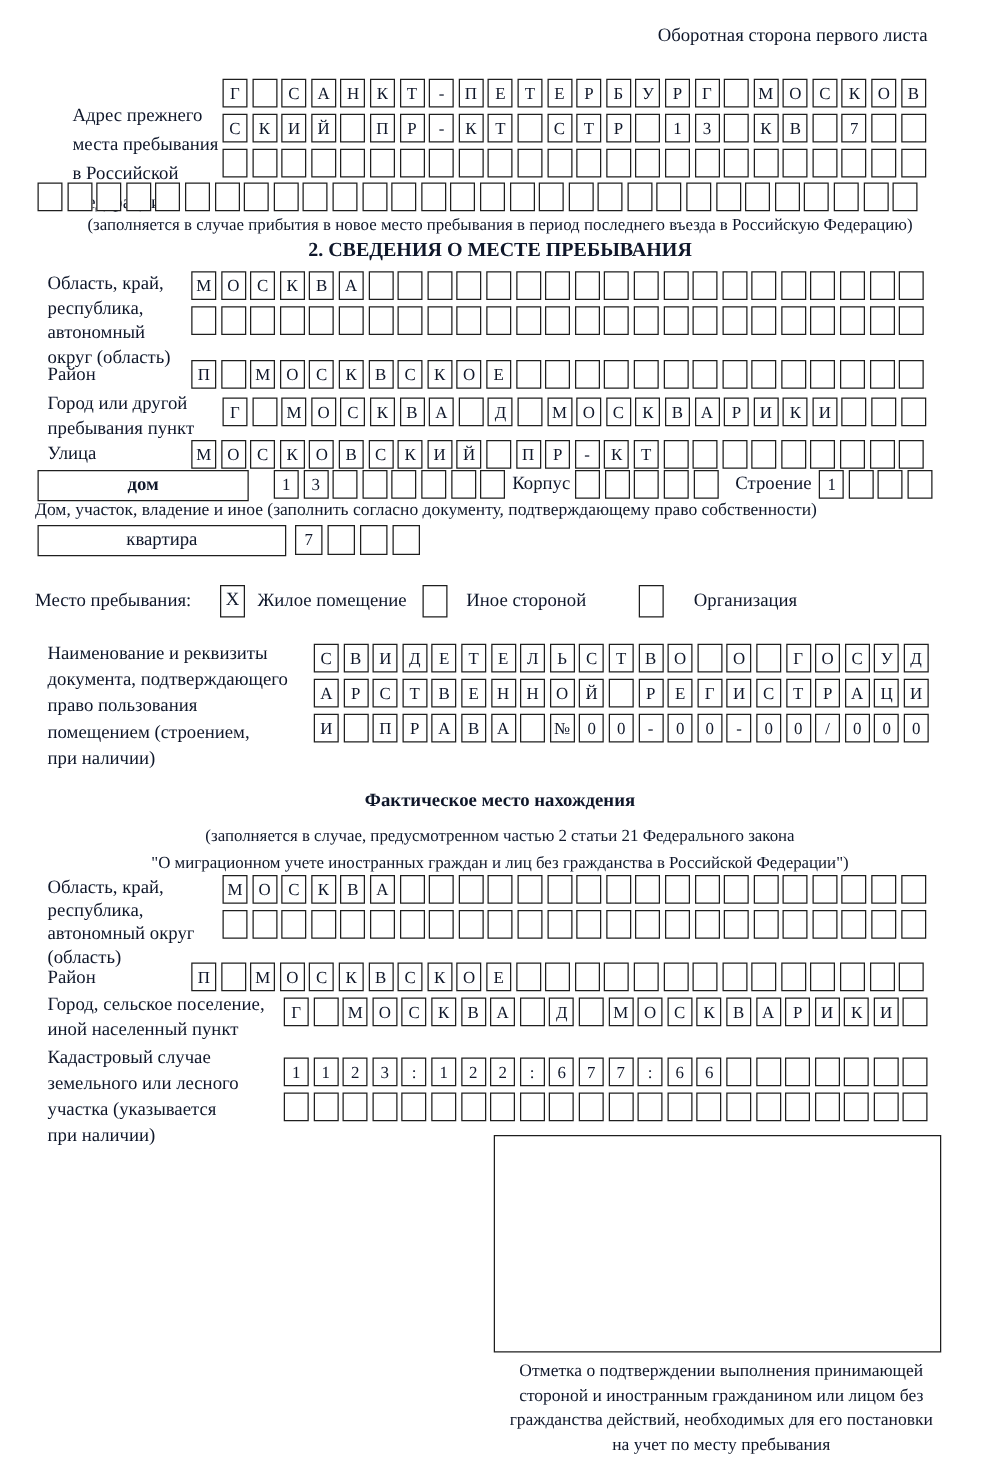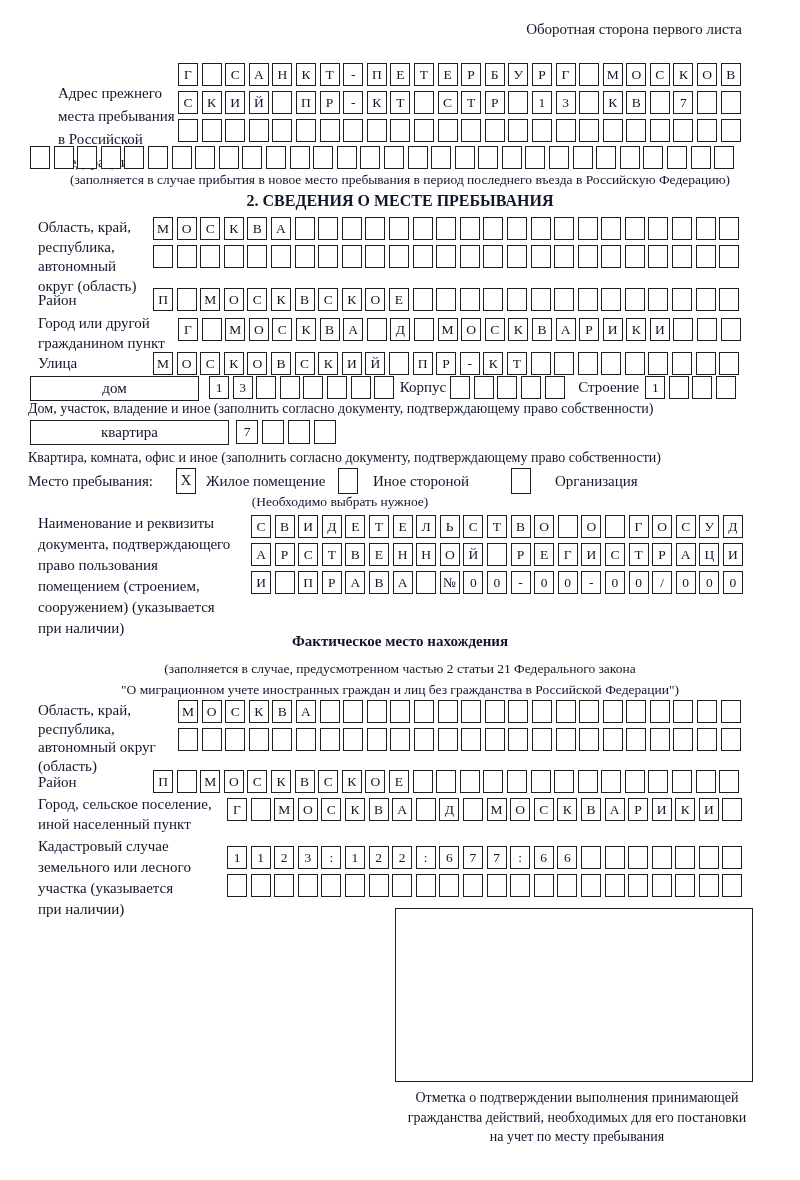--- a/index.html
+++ b/index.html
@@ -76,58 +76,55 @@
       <div>округ (область)</div>
     </div>
   <div class="abs boxrow" style="left:153px;top:217px;"><span class="cbox">М</span><span class="cbox">О</span><span class="cbox">С</span><span class="cbox">К</span><span class="cbox">В</span><span class="cbox">А</span><span class="cbox"></span><span class="cbox"></span><span class="cbox"></span><span class="cbox"></span><span class="cbox"></span><span class="cbox"></span><span class="cbox"></span><span class="cbox"></span><span class="cbox"></span><span class="cbox"></span><span class="cbox"></span><span class="cbox"></span><span class="cbox"></span><span class="cbox"></span><span class="cbox"></span><span class="cbox"></span><span class="cbox"></span><span class="cbox"></span><span class="cbox"></span></div>
   <div class="abs boxrow" style="left:153px;top:245px;"><span class="cbox"></span><span class="cbox"></span><span class="cbox"></span><span class="cbox"></span><span class="cbox"></span><span class="cbox"></span><span class="cbox"></span><span class="cbox"></span><span class="cbox"></span><span class="cbox"></span><span class="cbox"></span><span class="cbox"></span><span class="cbox"></span><span class="cbox"></span><span class="cbox"></span><span class="cbox"></span><span class="cbox"></span><span class="cbox"></span><span class="cbox"></span><span class="cbox"></span><span class="cbox"></span><span class="cbox"></span><span class="cbox"></span><span class="cbox"></span><span class="cbox"></span></div>
 
   <div class="abs lbl" style="left:38px;top:291px;">Район</div>
   <div class="abs boxrow" style="left:153px;top:288px;"><span class="cbox">П</span><span class="cbox"></span><span class="cbox">М</span><span class="cbox">О</span><span class="cbox">С</span><span class="cbox">К</span><span class="cbox">В</span><span class="cbox">С</span><span class="cbox">К</span><span class="cbox">О</span><span class="cbox">Е</span><span class="cbox"></span><span class="cbox"></span><span class="cbox"></span><span class="cbox"></span><span class="cbox"></span><span class="cbox"></span><span class="cbox"></span><span class="cbox"></span><span class="cbox"></span><span class="cbox"></span><span class="cbox"></span><span class="cbox"></span><span class="cbox"></span><span class="cbox"></span></div>
 
   <div class="abs lbl" style="left:38px;top:314px;">
       <div>Город или другой</div>
-      <div>гражданином пункт</div>
+      <div>пребывания пункт</div>
     </div>
   <div class="abs boxrow" style="left:178px;top:318px;"><span class="cbox">Г</span><span class="cbox"></span><span class="cbox">М</span><span class="cbox">О</span><span class="cbox">С</span><span class="cbox">К</span><span class="cbox">В</span><span class="cbox">А</span><span class="cbox"></span><span class="cbox">Д</span><span class="cbox"></span><span class="cbox">М</span><span class="cbox">О</span><span class="cbox">С</span><span class="cbox">К</span><span class="cbox">В</span><span class="cbox">А</span><span class="cbox">Р</span><span class="cbox">И</span><span class="cbox">К</span><span class="cbox">И</span><span class="cbox"></span><span class="cbox"></span><span class="cbox"></span></div>
 
   <div class="abs lbl" style="left:38px;top:354px;">Улица</div>
   <div class="abs boxrow" style="left:153px;top:352px;"><span class="cbox">М</span><span class="cbox">О</span><span class="cbox">С</span><span class="cbox">К</span><span class="cbox">О</span><span class="cbox">В</span><span class="cbox">С</span><span class="cbox">К</span><span class="cbox">И</span><span class="cbox">Й</span><span class="cbox"></span><span class="cbox">П</span><span class="cbox">Р</span><span class="cbox">-</span><span class="cbox">К</span><span class="cbox">Т</span><span class="cbox"></span><span class="cbox"></span><span class="cbox"></span><span class="cbox"></span><span class="cbox"></span><span class="cbox"></span><span class="cbox"></span><span class="cbox"></span><span class="cbox"></span></div>
 
   <div class="abs flexrow" style="left:30px;top:376px;">
-    <span class="typebox" style="width:169px;margin-right:10px;">дом</span>
+    <span class="typebox" style="width:169px;margin-right:20px;font-weight:bold;">дом</span>
     <span class="boxrow"><span class="cbox">1</span><span class="cbox">3</span><span class="cbox"></span><span class="cbox"></span><span class="cbox"></span><span class="cbox"></span><span class="cbox"></span><span class="cbox"></span></span>
     <span class="lbl" style="margin:2px 4px 0 2px;">Корпус</span>
     <span class="boxrow"><span class="cbox"></span><span class="cbox"></span><span class="cbox"></span><span class="cbox"></span><span class="cbox"></span></span>
     <span class="lbl" style="margin:2px 6px 12px 10px;">Строение</span>
     <span class="boxrow"><span class="cbox">1</span><span class="cbox"></span><span class="cbox"></span><span class="cbox"></span></span>
   </div>
   <div class="abs note" style="left:28px;top:401px;font-size:14px;">Дом, участок, владение и иное (заполнить согласно документу, подтверждающему право собственности)</div>
 
   <div class="abs flexrow" style="left:30px;top:420px;">
     <span class="typebox" style="width:199px;margin-right:7px;">квартира</span>
     <span class="boxrow"><span class="cbox2">7</span><span class="cbox2"></span><span class="cbox2"></span><span class="cbox2"></span></span>
   </div>
-  <div class="abs note" style="left:28px;top:450px;font-size:14px;">Квартира, комната, офис и иное (заполнить согласно документу, подтверждающему право собственности)</div>
 
   <div class="abs lbl" style="left:28px;top:472px;">Место пребывания:</div>
   <span class="chk" style="left:176px;top:468px;">X</span>
   <div class="abs lbl" style="left:206px;top:472px;">Жилое помещение</div>
   <span class="chk" style="left:338px;top:468px;"></span>
   <div class="abs lbl" style="left:373px;top:472px;">Иное стороной</div>
   <span class="chk" style="left:511px;top:468px;"></span>
   <div class="abs lbl" style="left:555px;top:472px;">Организация</div>
-  <div class="abs note" style="left:130px;top:494px;width:420px;text-align:center;">(Необходимо выбрать нужное)</div>
 
   <div class="abs lbl" style="left:38px;top:513px;line-height:21px;">
       <div>Наименование и реквизиты</div>
       <div>документа, подтверждающего</div>
       <div>право пользования</div>
       <div>помещением (строением,</div>
-      <div>сооружением) (указывается</div>
       <div>при наличии)</div>
     </div>
   <div class="abs boxrow" style="left:251px;top:515px;"><span class="cbox">С</span><span class="cbox">В</span><span class="cbox">И</span><span class="cbox">Д</span><span class="cbox">Е</span><span class="cbox">Т</span><span class="cbox">Е</span><span class="cbox">Л</span><span class="cbox">Ь</span><span class="cbox">С</span><span class="cbox">Т</span><span class="cbox">В</span><span class="cbox">О</span><span class="cbox"></span><span class="cbox">О</span><span class="cbox"></span><span class="cbox">Г</span><span class="cbox">О</span><span class="cbox">С</span><span class="cbox">У</span><span class="cbox">Д</span></div>
   <div class="abs boxrow" style="left:251px;top:543px;"><span class="cbox">А</span><span class="cbox">Р</span><span class="cbox">С</span><span class="cbox">Т</span><span class="cbox">В</span><span class="cbox">Е</span><span class="cbox">Н</span><span class="cbox">Н</span><span class="cbox">О</span><span class="cbox">Й</span><span class="cbox"></span><span class="cbox">Р</span><span class="cbox">Е</span><span class="cbox">Г</span><span class="cbox">И</span><span class="cbox">С</span><span class="cbox">Т</span><span class="cbox">Р</span><span class="cbox">А</span><span class="cbox">Ц</span><span class="cbox">И</span></div>
   <div class="abs boxrow" style="left:251px;top:571px;"><span class="cbox">И</span><span class="cbox"></span><span class="cbox">П</span><span class="cbox">Р</span><span class="cbox">А</span><span class="cbox">В</span><span class="cbox">А</span><span class="cbox"></span><span class="cbox">№</span><span class="cbox">0</span><span class="cbox">0</span><span class="cbox">-</span><span class="cbox">0</span><span class="cbox">0</span><span class="cbox">-</span><span class="cbox">0</span><span class="cbox">0</span><span class="cbox">/</span><span class="cbox">0</span><span class="cbox">0</span><span class="cbox">0</span></div>
 
   <div class="abs heading2 center" style="top:633px;">Фактическое место нахождения</div>
   <div class="abs note center" style="top:658px;line-height:21px;white-space:normal;">
       <div>(заполняется в случае, предусмотренном частью 2 статьи 21 Федерального закона</div>
       <div>"О миграционном учете иностранных граждан и лиц без гражданства в Российской Федерации")</div>
@@ -156,17 +153,18 @@
       <div>земельного или лесного</div>
       <div>участка (указывается</div>
       <div>при наличии)</div>
     </div>
   <div class="abs boxrow" style="left:227px;top:846px;"><span class="cbox">1</span><span class="cbox">1</span><span class="cbox">2</span><span class="cbox">3</span><span class="cbox">:</span><span class="cbox">1</span><span class="cbox">2</span><span class="cbox">2</span><span class="cbox">:</span><span class="cbox">6</span><span class="cbox">7</span><span class="cbox">7</span><span class="cbox">:</span><span class="cbox">6</span><span class="cbox">6</span><span class="cbox"></span><span class="cbox"></span><span class="cbox"></span><span class="cbox"></span><span class="cbox"></span><span class="cbox"></span><span class="cbox"></span></div>
   <div class="abs boxrow" style="left:227px;top:874px;"><span class="cbox"></span><span class="cbox"></span><span class="cbox"></span><span class="cbox"></span><span class="cbox"></span><span class="cbox"></span><span class="cbox"></span><span class="cbox"></span><span class="cbox"></span><span class="cbox"></span><span class="cbox"></span><span class="cbox"></span><span class="cbox"></span><span class="cbox"></span><span class="cbox"></span><span class="cbox"></span><span class="cbox"></span><span class="cbox"></span><span class="cbox"></span><span class="cbox"></span><span class="cbox"></span><span class="cbox"></span></div>
 
   <div class="abs stampbox" style="left:395px;top:908px;width:358px;height:174px;"></div>
   <div class="abs" style="left:368px;top:1088px;width:418px;text-align:center;font-size:14px;line-height:19.5px;">
       <div>Отметка о подтверждении выполнения принимающей</div>
+      <div>стороной и иностранным гражданином или лицом без</div>
       <div>гражданства действий, необходимых для его постановки</div>
       <div>на учет по месту пребывания</div>
     </div>
 
 </div>
 
 </body></html>

